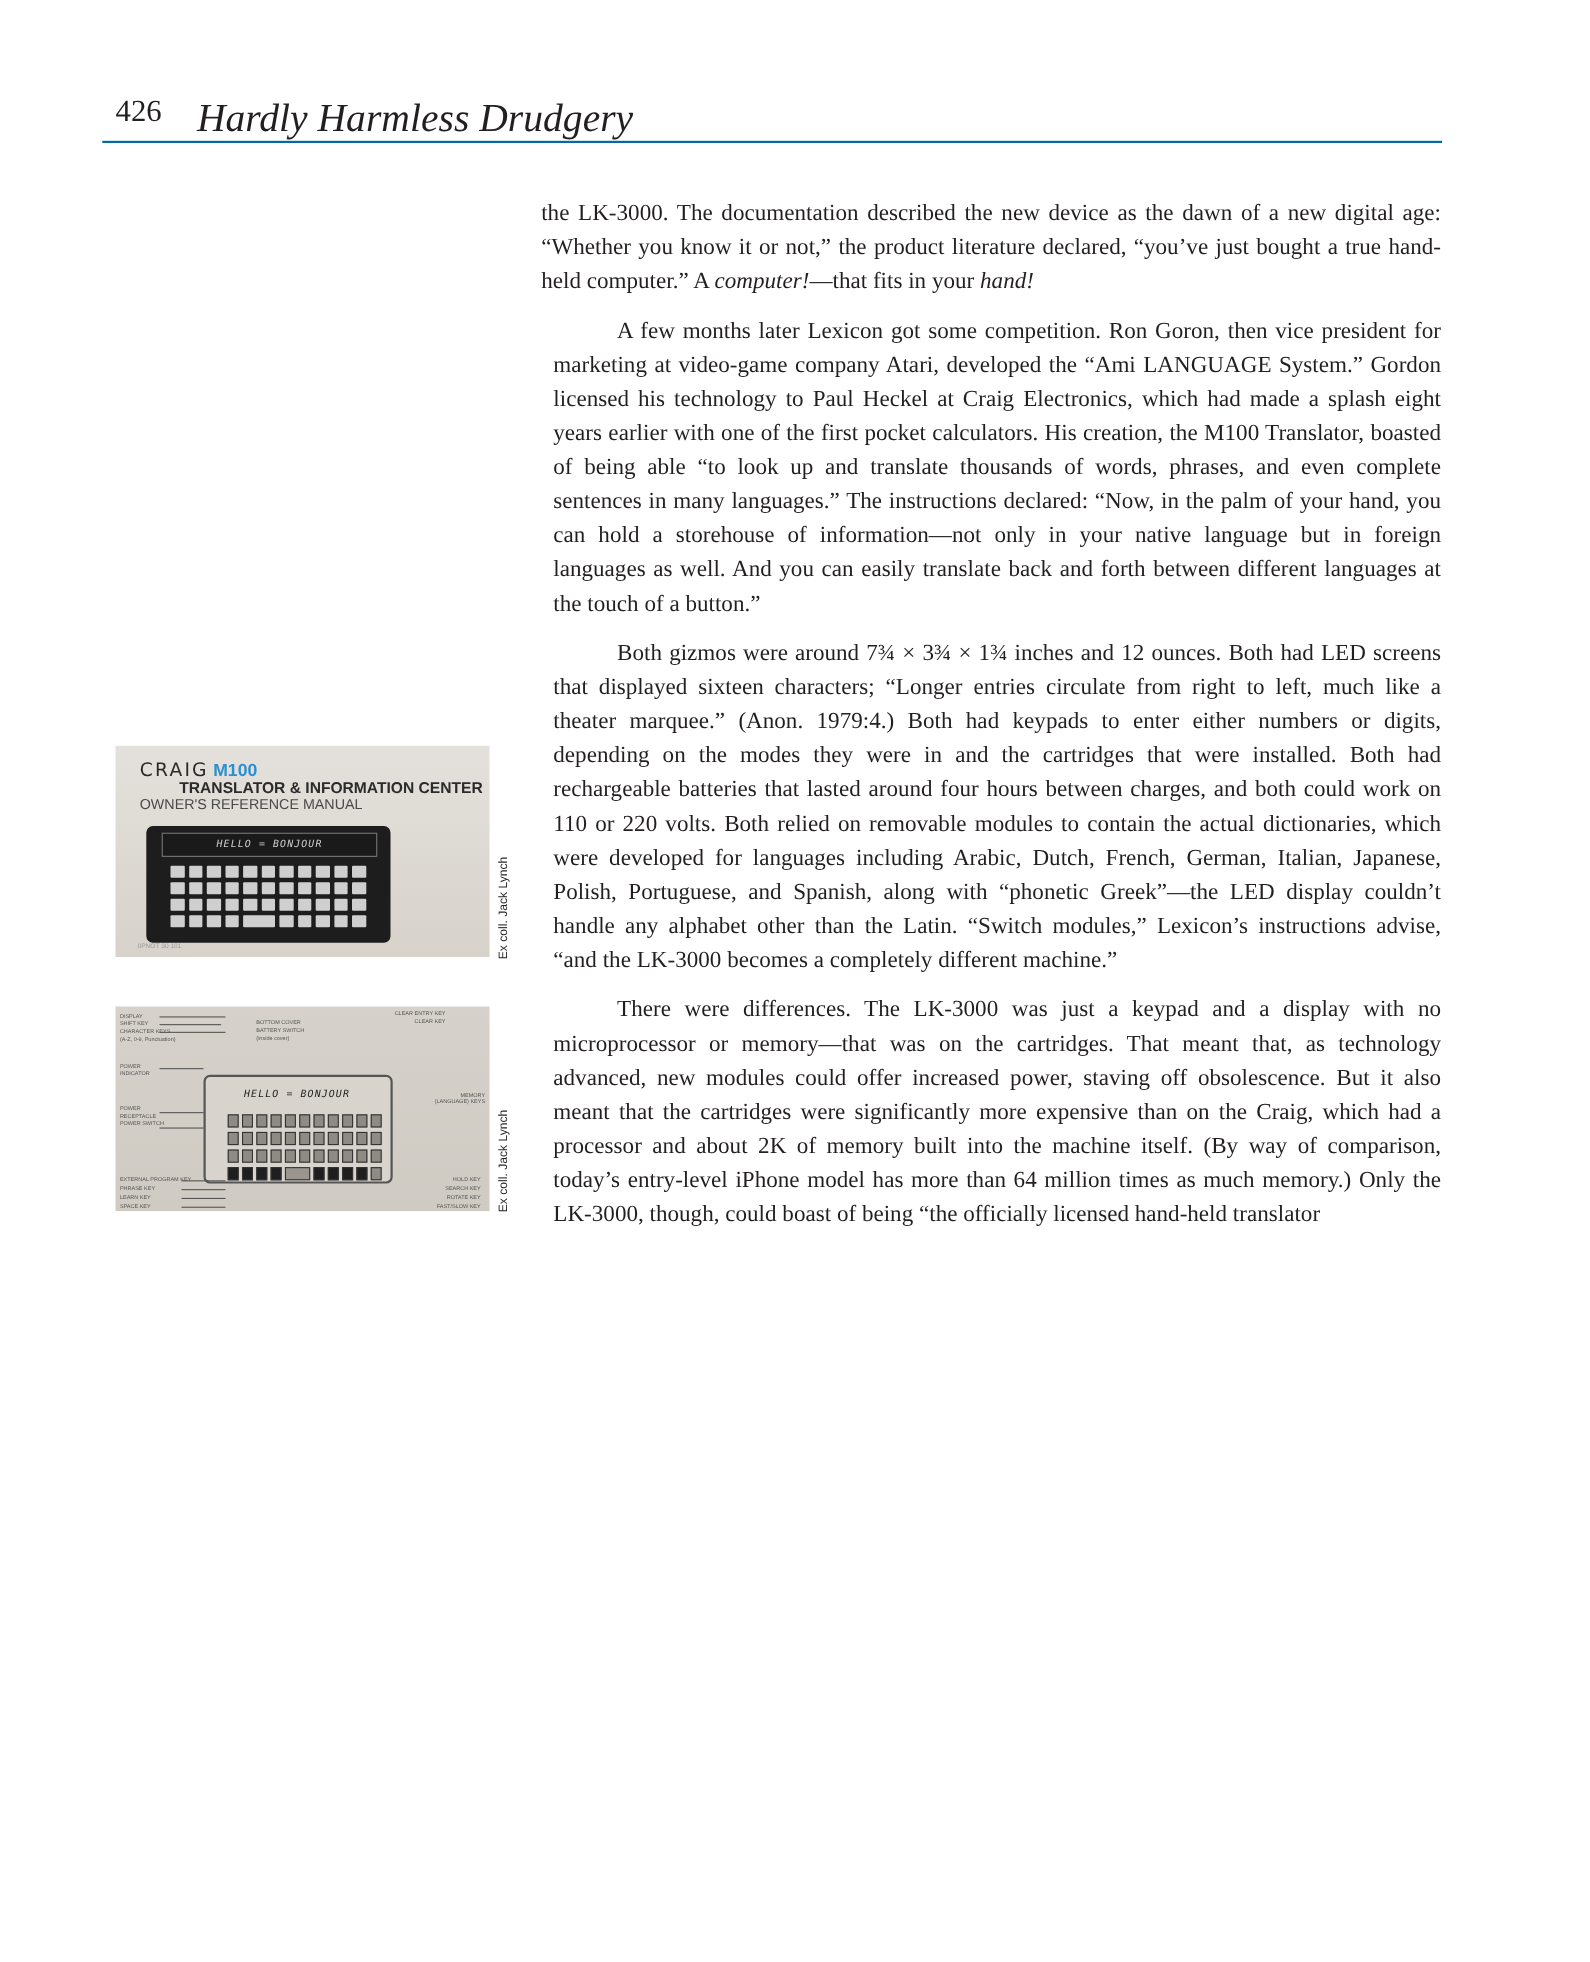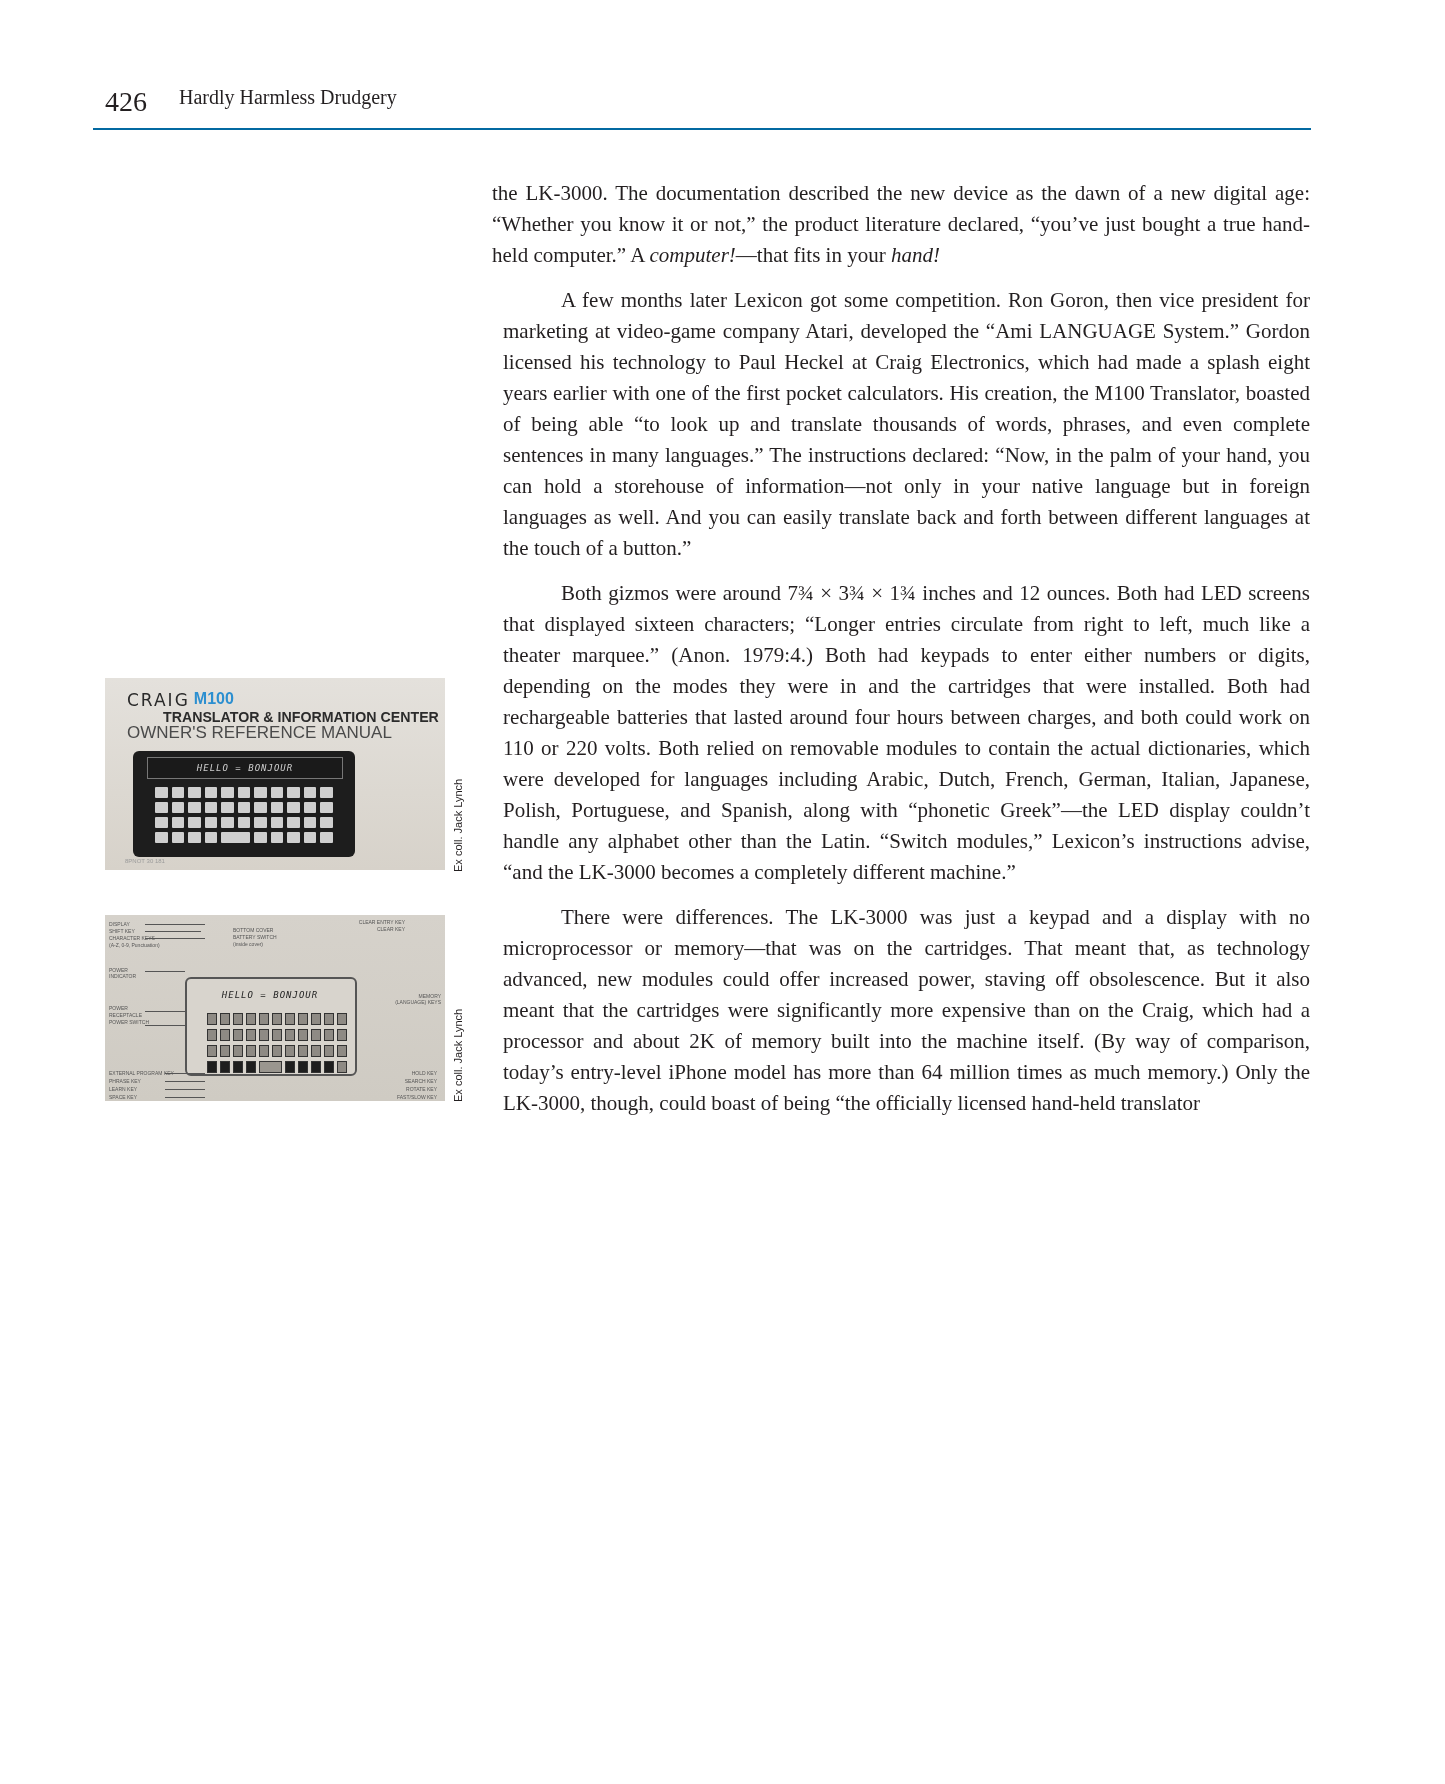--- a/index.html
+++ b/index.html
@@ -2,39 +2,39 @@
 <html><head>
 <meta charset="utf-8">
 <style>
   html, body { margin: 0; padding: 0; background: #ffffff; }
   body { width: 1445px; height: 1784px; position: relative; overflow: hidden;
          font-family: "Liberation Serif", "DejaVu Serif", serif; color: #231f20; }
 
   .running-head { position: absolute; left: 93px; top: 76px; width: 1218px; height: 52px;
                   border-bottom: 2px solid #0369a1; }
   .running-head .page-num { position: absolute; left: 12px; top: 10px; font-size: 28px; }
-  .running-head .book-title { position: absolute; left: 86px; top: 10px; font-size: 20px; }
+  .running-head .book-title { position: absolute; left: 86px; top: 10px; font-size: 36px; font-style: italic; }
 
   .text-col { position: absolute; left: 492px; top: 178px; width: 818px;
               font-size: 21px; line-height: 31px; text-align: justify; hyphens: manual; }
   .text-col p { margin: 0 0 14px 0; }
   .text-col p.indent { text-indent: 58px; margin-left: 11px; }
   .text-col p.cont { text-indent: 0; }
   .text-col em { font-style: italic; }
 
   
   .figure { position: absolute; left: 105px; width: 340px; }
   .fig1 { top: 678px; height: 192px; background: linear-gradient(180deg,#e4e1dc 0%,#dcd8d1 60%,#d7d2ca 100%); }
   .fig2 { top: 915px; height: 186px; background: linear-gradient(180deg,#d6d2cb 0%,#cfcbc3 100%); }
 
-  .fig1 .brand-row { position: absolute; left: 22px; top: 14px; height: 16px; display: flex; align-items: flex-start; gap: 4px; }
+  .fig1 .brand-row { position: absolute; left: 22px; top: 14px; height: 16px; display: flex; align-items: flex-end; gap: 4px; }
   .fig1 .brand { font-family: "DejaVu Sans", sans-serif; font-size: 17px; letter-spacing: 2px; color: #2a2a2a; font-weight: normal; line-height: 16px; }
   .fig1 .model { font-family: Liberation Sans, sans-serif; font-size: 16px; font-weight: bold; color: #2c8fd0; line-height: 14px; }
   .fig1 .title-line { position: absolute; left: 22px; top: 31px; font-family: "Liberation Sans", sans-serif; font-weight: bold; font-size: 14.2px; color: #2b2b2b; white-space: nowrap; margin-left: 36px; }
-  .fig1 .sub-line { position: absolute; left: 22px; top: 45px; font-family: "Liberation Sans", sans-serif; font-size: 17px; color: #4a4a4a; white-space: nowrap; }
+  .fig1 .sub-line { position: absolute; left: 22px; top: 45px; font-family: "Liberation Sans", sans-serif; font-size: 13px; color: #4a4a4a; white-space: nowrap; }
   .fig1 .device { position: absolute; left: 28px; top: 73px; width: 222px; height: 106px; background: #1d1d1d; border-radius: 6px; }
   .fig1 .screen { position: absolute; left: 14px; top: 6px; width: 194px; height: 20px; border: 1px solid #777; background: #1a1a1a;
                   color: #cfcfcf; font-family: "DejaVu Sans Mono", monospace; font-size: 9px; letter-spacing: 1px;
                   display: flex; align-items: center; justify-content: center; font-style: italic; }
   .fig1 .keys { position: absolute; left: 22px; top: 36px; width: 178px; display: grid; grid-template-columns: repeat(11, 1fr); gap: 4px 4px; }
   .fig1 .key { height: 11px; background: #cfcfcf; border-radius: 1px; }
   .fig1 .key.space { grid-column: span 2; }
   .fig1 .tiny { position: absolute; left: 20px; top: 180px; font-family: "Liberation Sans", sans-serif; font-size: 6px; color: #9a9a9a; }
 
   .fig2 .device2 { position: absolute; left: 80px; top: 62px; width: 168px; height: 95px; border: 2px solid #555; border-radius: 6px; background: #d8d4cd; }

